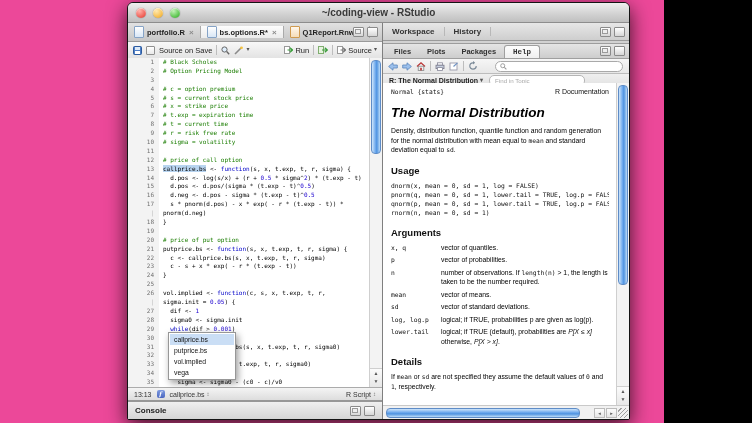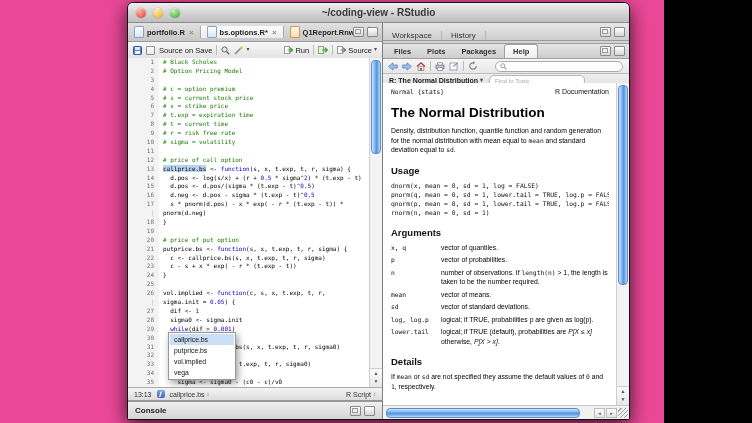--- a/index.html
+++ b/index.html
@@ -67,40 +67,40 @@
   .src-status{position:absolute;left:0;right:0;bottom:19px;height:12px;background:linear-gradient(#f4f4f4,#dddddd);
               border-top:1px solid #ababab;display:flex;align-items:center;font-size:7px;color:#333;padding:0 6px;gap:5px;}
   .fn-icon{width:8px;height:8px;border-radius:2px;background:linear-gradient(#7f9be0,#4a66c0);color:#fff;
            font-family:"DejaVu Serif",serif;font-style:italic;font-weight:bold;font-size:6px;text-align:center;line-height:8px;flex:0 0 auto;}
   .updown{font-size:6px;color:#777;}
   .pane-gap{position:absolute;left:0;right:0;bottom:17px;height:2px;background:#979797;}
   .console-bar{position:absolute;left:0;right:0;bottom:0;height:17px;background:linear-gradient(#efefef,#d5d5d5);
                display:flex;align-items:center;padding:0 7px;font-size:8px;font-weight:bold;color:#222;position:absolute;}
   
   .ws-bar{height:17px;background:linear-gradient(#e7e7e7,#cecece);border-bottom:1px solid #9a9a9a;
-          display:flex;align-items:flex-end;font-size:8px;font-weight:normal;color:#333;position:relative;}
+          display:flex;align-items:center;font-size:8px;font-weight:bold;color:#333;position:relative;}
   .ws-tab{display:flex;align-items:center;padding:0 9px;border-right:1px solid #b8b8b8;}
   .divider-h{height:2px;background:#d2d2d2;border-bottom:1px solid #9d9d9d;}
   .panel-tabs{height:14px;background:linear-gradient(#e5e5e5,#cdcdcd);border-bottom:1px solid #9f9f9f;
               display:flex;align-items:flex-end;font-size:7.5px;font-weight:bold;color:#333;position:relative;padding-left:3px;}
   .ptab{padding:2px 8px 2px;}
   .ptab.active{background:linear-gradient(#fdfdfd,#efefef);border:1px solid #9f9f9f;border-bottom:none;
-               border-radius:3px 3px 0 0;}
+               border-radius:3px 3px 0 0;font-family:Liberation Mono, monospace;}
   .help-toolbar{height:14px;background:linear-gradient(#f6f6f6,#e7e7e7);border-bottom:1px solid #bcbcbc;
                 display:flex;align-items:center;gap:4px;padding:0 5px;position:relative;}
   .searchbox{position:absolute;right:6px;top:2px;width:118px;height:9px;border:1px solid #a9a9a9;border-radius:6px;
              background:#fff;display:flex;align-items:center;padding:0 4px;gap:3px;}
   .topic-bar{height:13px;background:linear-gradient(#efefef,#e1e1e1);border-bottom:1px solid #c0c0c0;
              display:flex;align-items:center;font-size:7px;font-weight:bold;color:#222;padding:0 6px;gap:6px;}
   .findbox{width:84px;height:9px;border:1px solid #b5b5b5;border-radius:5px;background:#fff;
            font-size:6.2px;color:#aaa;display:flex;align-items:center;padding:0 5px;font-weight:normal;}
   .help-content{position:absolute;top:60px;left:0;right:0;bottom:13px;background:#fff;overflow:hidden;}
   .help-body{position:absolute;top:0;left:0;right:12px;bottom:0;padding:5px 8px 0;overflow:hidden;color:#111;}
   .h-hdr{display:flex;justify-content:space-between;font-size:7px;}
-  .h-title{font-size:13.5px;font-weight:bold;margin:10px 0 6px;color:#000;}
+  .h-title{font-size:13.5px;font-weight:bold;margin:10px 0 6px;color:#000;font-style:italic;}
   .h-sec{font-size:9.5px;font-weight:bold;margin:10px 0 5px;}
   .h-p{font-size:6.8px;line-height:9.5px;}
   .mono{font-family:"DejaVu Sans Mono",monospace;font-size:6.3px;}
   .usage-line{font-family:"DejaVu Sans Mono",monospace;font-size:6.3px;line-height:9px;white-space:pre;overflow:hidden;}
   .arg-row{display:flex;font-size:6.8px;line-height:9.5px;margin-bottom:3px;}
   .arg-term{flex:0 0 50px;font-family:"DejaVu Sans Mono",monospace;font-size:6.3px;}
   .arg-desc{flex:1;}
   .sg-m{font-family:"DejaVu Sans Mono",monospace;font-size:6.3px;}
   .sg-i{font-style:italic;}
   .help-vscroll{position:absolute;right:0;top:0;bottom:0;width:12px;background:#f3f3f3;border-left:1px solid #cfcfcf;}

